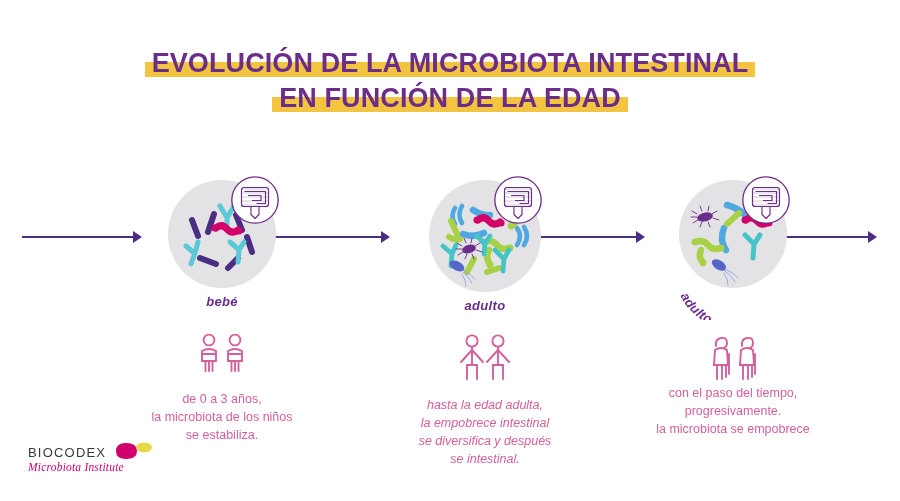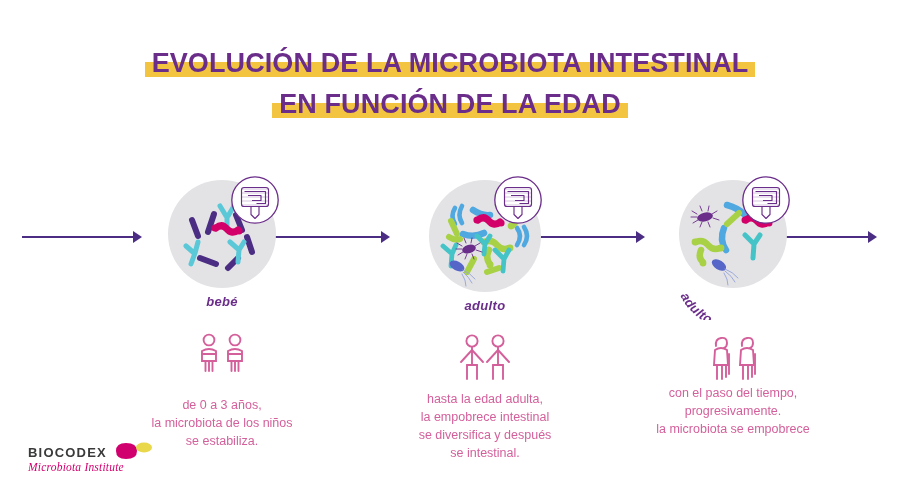--- a/index.html
+++ b/index.html
@@ -19,21 +19,21 @@
   .title-line { position: relative; display: inline-block; line-height: 1.0; }
   .title-hl {
     position: absolute; left: -7px; right: -7px; bottom: 0px; height: 15px;
     background: #F3C43F; z-index: 0;
   }
   .title-text {
     position: relative; z-index: 1;
     font-size: 27px; font-weight: bold; color: #6B2D8A;
     letter-spacing: 0.1px; white-space: nowrap;
   }
-  .title-row2 { margin-top: 14px; }
+  .title-row2 { margin-top: 8px; }
 
   
   .arrow { position: absolute; height: 12px; }
   .arrow .shaft {
     position: absolute; left: 0; top: 5px; height: 2px; background: #4B2E83;
   }
   .arrow .head {
     position: absolute; top: 0px; width: 0; height: 0;
     border-top: 6px solid transparent; border-bottom: 6px solid transparent;
     border-left: 9px solid #4B2E83;
@@ -60,29 +60,29 @@
   .stage-label {
     font-size: 13px; font-weight: bold; font-style: italic;
     color: #6B2D8A; letter-spacing: 0.3px;
   }
   .label-flat { position: absolute; top: 112px; left: 0; width: 230px; }
   .arc-label { position: absolute; top: 96px; left: 0; width: 230px; height: 44px; }
 
   
   .people { margin-top: 10px; height: 46px; display: flex; align-items: flex-end; justify-content: center; }
   .caption {
-    margin-top: 20px; font-size: 12.5px; line-height: 1.45;
+    margin-top: 14px; font-size: 12.5px; line-height: 1.45;
     color: #D4609B; text-align: center;
   }
   .caption div { white-space: nowrap; }
 
   
   .logo { position: absolute; left: 28px; top: 446px; width: 150px; height: 42px; }
   .logo-word {
-    font-size: 13px; font-weight: bold; letter-spacing: 1.2px;
+    font-size: 13px; font-weight: normal; letter-spacing: 1.2px;
     color: #3A3A3A; line-height: 1;
   }
   .logo-sub {
     margin-top: 3px; font-size: 11.5px; font-style: italic; font-weight: normal;
     color: #D0006F; letter-spacing: 0.2px; line-height: 1;
     font-family: "Liberation Serif", serif;
   }
   .logo-mark { position: absolute; left: 86px; top: -4px; width: 40px; height: 18px; }
 </style>
 </head>
@@ -258,21 +258,21 @@
           <path d="M14 31 h10"></path>
           <circle cx="45" cy="7" r="5.6"></circle>
           <path d="M45 13 v18"></path>
           <path d="M45 16 L34 28 M45 16 L56 28"></path>
           <path d="M40 31 v14 M50 31 v14"></path>
           <path d="M40 31 h10"></path>
         </g>
       </svg>
     </div>
 
-    <div class="caption" style="margin-top:10px;">
+    <div class="caption" style="margin-top:16px;font-style:italic;">
       <div>hasta la edad adulta,</div>
       <div>la empobrece intestinal</div>
       <div>se diversifica y después</div>
       <div>se intestinal.</div>
     </div>
   </div>
 
   <div class="stage stage-3">
     <div class="disc-wrap">
       <div class="disc"></div>

